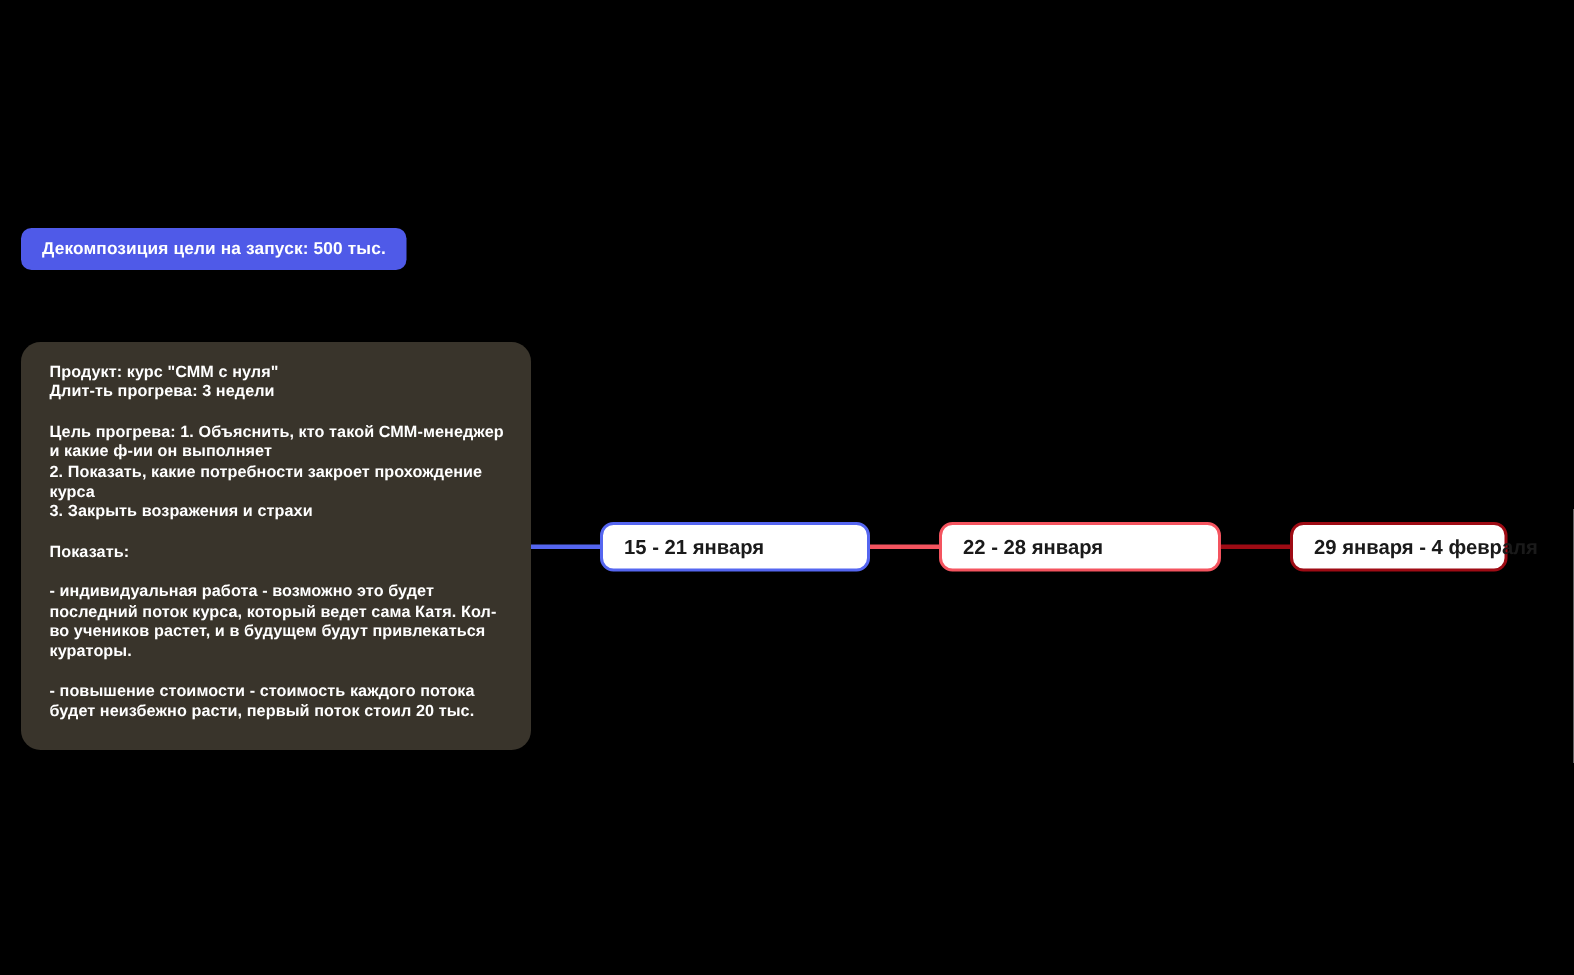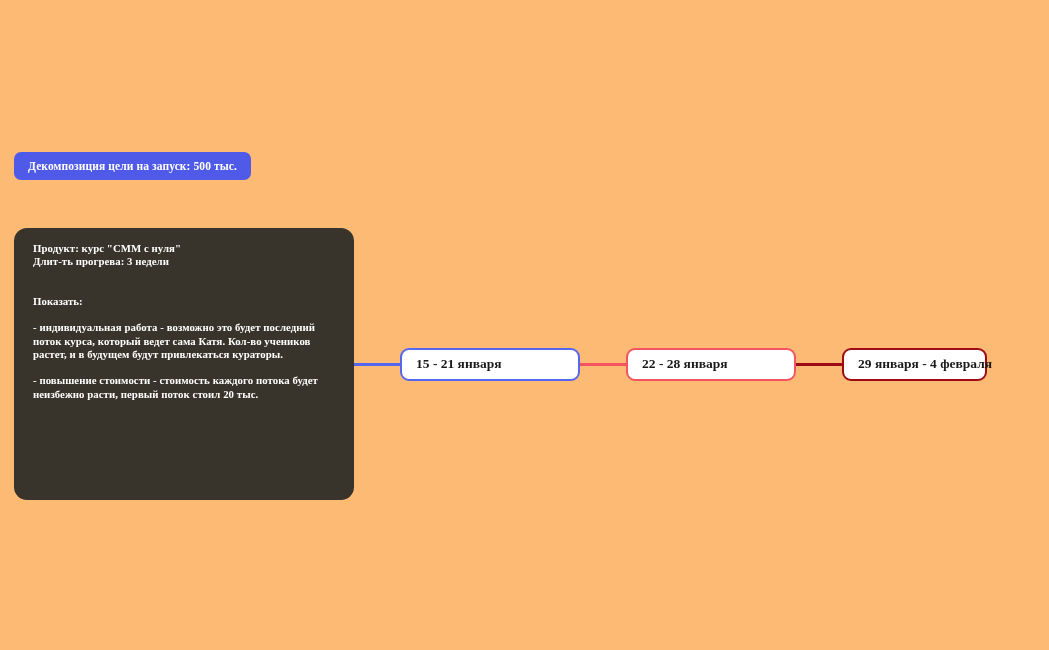--- a/index.html
+++ b/index.html
@@ -13,22 +13,21 @@
     height: 650px;
     position: relative;
     overflow: hidden;
     font-family: "Liberation Sans", "DejaVu Sans", sans-serif;
     -webkit-font-smoothing: antialiased;
   }
 
   .canvas {
     position: absolute;
     inset: 0;
-    background: #fdba74;
-    font-family: Liberation Serif, serif;
+    background: #000000;
   }
 
   
   .root-badge {
     position: absolute;
     left: 14px;
     top: 152px;
     height: 28px;
     box-sizing: border-box;
     display: flex;
@@ -91,21 +90,21 @@
     padding: 0 14px;
     background: #ffffff;
     border-radius: 9px;
     border: 2.6px solid #5566f0;
     color: #1a1a1a;
     font-size: 13.5px;
     font-weight: bold;
     white-space: nowrap;
   }
   .node.n1 { width: 180px; border-color: #5566f0; }
-  .node.n2 { width: 170px; border-color: #f4545f; }
+  .node.n2 { width: 188px; border-color: #f4545f; }
   .node.n3 { width: 145px; border-color: #9e0b14; }
 
   .link {
     height: 3px;
   }
   .link.l1 { width: 46px; background: #f4545f; }
   .link.l2 { width: 46px; background: #9e0b14; }
 </style>
 </head>
 <body>
@@ -113,20 +112,23 @@
 <div class="canvas">
 
   <div class="root-badge">
     <span>Декомпозиция цели на запуск: 500 тыс.</span>
   </div>
 
   <div class="notes-card">
     <p>Продукт: курс "СММ с нуля"
 Длит-ть прогрева: 3 недели</p>
     <div class="gap"></div>
+    <p>Цель прогрева: 1. Объяснить, кто такой СММ-менеджер и какие ф-ии он выполняет
+2. Показать, какие потребности закроет прохождение курса
+3. Закрыть возражения и страхи</p>
     <div class="gap"></div>
     <p>Показать:</p>
     <div class="gap"></div>
     <p>- индивидуальная работа - возможно это будет последний поток курса, который ведет сама Катя. Кол-во учеников растет, и в будущем будут привлекаться кураторы.</p>
     <div class="gap"></div>
     <p>- повышение стоимости - стоимость каждого потока будет неизбежно расти, первый поток стоил 20 тыс.</p>
   </div>
 
   <div class="timeline">
     <div class="stub"></div>

